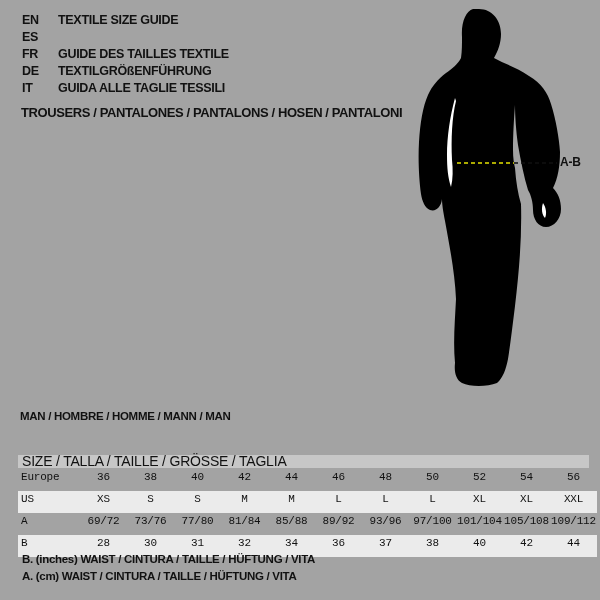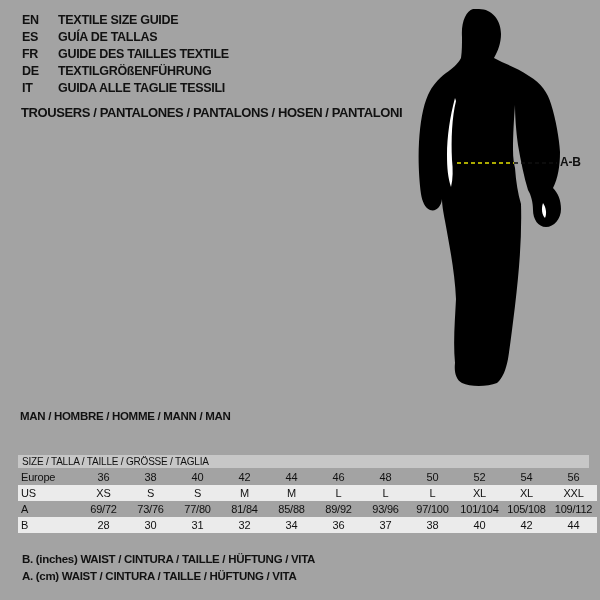--- a/index.html
+++ b/index.html
@@ -13,41 +13,40 @@
   .lang-code{width:36px;}
   
   .category-title{position:absolute;left:21px;top:105px;font-size:13px;font-weight:bold;letter-spacing:-0.4px;white-space:nowrap;text-align:right;}
   
   .figure-svg{position:absolute;left:400px;top:0;}
   .ab-label{position:absolute;left:560px;top:155px;font-size:12px;font-weight:bold;letter-spacing:-0.2px;}
   
   .gender-title{position:absolute;left:20px;top:410px;font-size:11.5px;font-weight:bold;letter-spacing:-0.3px;white-space:nowrap;}
   
   .size-table{position:absolute;left:18px;top:455px;width:579px;font-size:11px;letter-spacing:-0.2px;}
-  .thead{height:13px;line-height:13px;padding-left:4px;font-size:10px;width:567px;margin-bottom:1px;background:#c7c7c7;}
-  .trow{display:grid;grid-template-columns:62px repeat(11,1fr);height:16px;line-height:17.5px;text-align:center;}
+  .thead{height:13px;line-height:13px;padding-left:4px;font-size:14px;width:567px;margin-bottom:1px;background:#c7c7c7;}
+  .trow{display:grid;grid-template-columns:62px repeat(11,1fr);height:22px;line-height:17.5px;text-align:center;font-family:Liberation Mono, monospace;}
   .trow .tcell.label{text-align:left;padding-left:3px;}
   .trow.alt{background:#ebebeb;}
   
   .notes{position:absolute;left:22px;top:551px;}
   .note-line{height:17px;line-height:17px;font-size:11.5px;font-weight:bold;letter-spacing:-0.3px;white-space:nowrap;}
 </style>
 </head>
 <body>
 
 <div id="canvas">
 
   <div class="lang-block">
     <div class="lang-row">
       <span class="lang-code">EN</span>
       <span class="lang-text">TEXTILE SIZE GUIDE</span>
     </div>
     <div class="lang-row">
       <span class="lang-code">ES</span>
-      <span class="lang-text">GUÍA DE TALLAS</span>
     </div>
     <div class="lang-row">
       <span class="lang-code">FR</span>
       <span class="lang-text">GUIDE DES TAILLES TEXTILE</span>
     </div>
     <div class="lang-row">
       <span class="lang-code">DE</span>
       <span class="lang-text">TEXTILGRÖßENFÜHRUNG</span>
     </div>
     <div class="lang-row">

